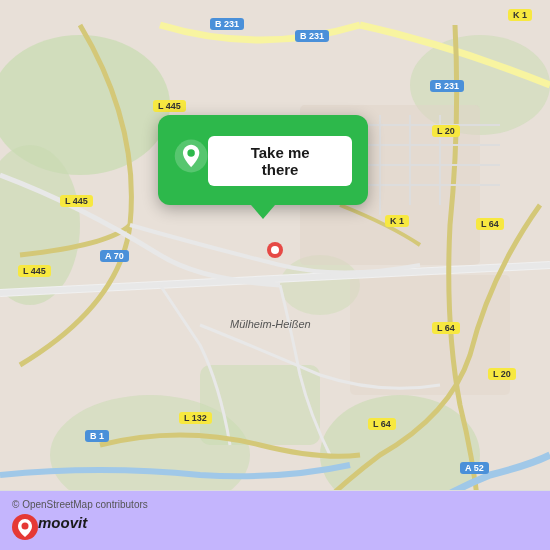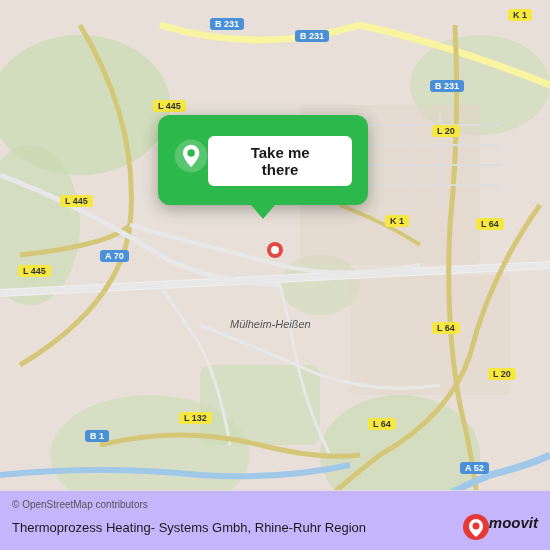--- a/index.html
+++ b/index.html
@@ -230,21 +230,20 @@
       <path d="M23 8 C17 8 12 13 12 19 C12 27 23 38 23 38 C23 38 34 27 34 19 C34 13 29 8 23 8 Z" fill="white"></path>
       <circle cx="23" cy="19" r="5" fill="#2db84b"></circle>
     </svg>
 
     <button class="take-me-there-btn">Take me there</button>
   </div>
 
   <div class="bottom-bar">
     <div class="copyright-line">© OpenStreetMap contributors</div>
     <div class="location-line">
-      <span class="location-text">Thermoprozess Heating- Systems Gmbh, Rhine-Ruhr Region</span>
       <div class="moovit-logo">
 
         <svg class="moovit-icon" viewBox="0 0 26 26" xmlns="http://www.w3.org/2000/svg">
           <circle cx="13" cy="13" r="13" fill="#e53935"></circle>
           <path d="M13 5 C9 5 6 8.5 6 12.5 C6 17.5 13 23 13 23 C13 23 20 17.5 20 12.5 C20 8.5 17 5 13 5 Z" fill="white"></path>
           <circle cx="13" cy="12" r="3.5" fill="#e53935"></circle>
         </svg>
         <span class="moovit-text">moovit</span>
       </div>
     </div>

